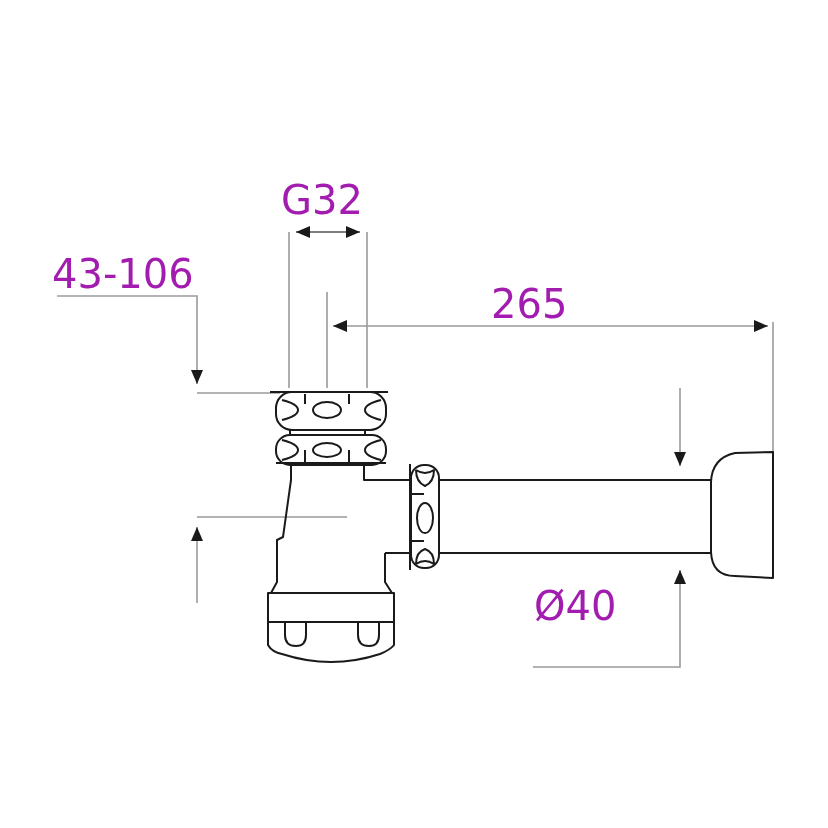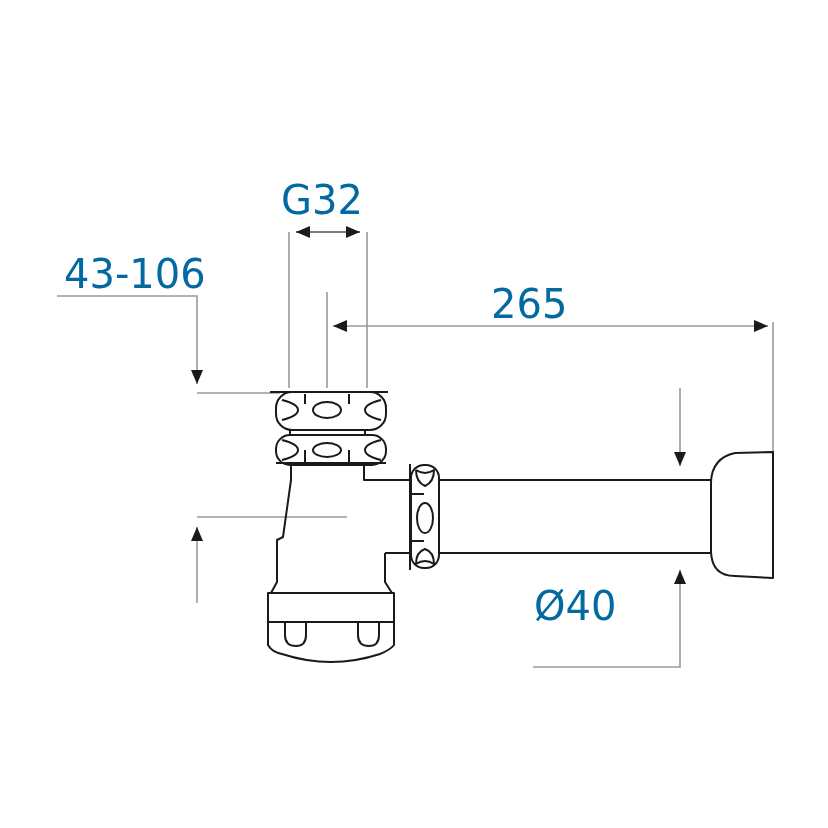--- a/index.html
+++ b/index.html
@@ -1,18 +1,18 @@
 <!DOCTYPE html>
 <html><head>
 <meta charset="utf-8">
 <style>
   html, body { margin: 0; padding: 0; background: #ffffff; }
   body { width: 828px; height: 828px; position: relative; overflow: hidden; font-family: "DejaVu Sans", sans-serif; }
   #drawing { position: absolute; left: 0; top: 0; }
-  .dim-label { position: absolute; font-family: "DejaVu Sans", sans-serif; font-size: 40px; color: #0369a1; line-height: 1; white-space: nowrap; }
+  .dim-label { position: absolute; font-family: "DejaVu Sans", sans-serif; font-size: 40px; color: #a21caf; line-height: 1; white-space: nowrap; }
 </style>
 </head>
 <body>
 
 <svg id="drawing" width="828" height="828" viewBox="0 0 828 828" xmlns="http://www.w3.org/2000/svg">
   <defs>
     <marker id="arrow" viewBox="0 0 10 10" refX="10" refY="5" markerWidth="10" markerHeight="10" orient="auto-start-reverse" markerUnits="userSpaceOnUse">
       <path d="M0,0 L10,5 L0,10 z" fill="#1a1a1a"></path>
     </marker>
     <marker id="arrowL" viewBox="0 0 14 12" refX="14" refY="6" markerWidth="14" markerHeight="12" orient="auto-start-reverse" markerUnits="userSpaceOnUse">
@@ -97,15 +97,15 @@
       <line x1="439" y1="553" x2="712" y2="553"></line>
     </g>
 
     <g>
       <path d="M773,452 L735,453 Q712,458 711,482 L711,552 Q712,576 735,576 L773,578 Z" fill="#fff"></path>
     </g>
   </g>
 </svg>
 
 <div class="dim-label" style="left:281px; top:180px;">G32</div>
-<div class="dim-label" style="left:64px; top:254px;">43-106</div>
+<div class="dim-label" style="left:52px; top:254px;">43-106</div>
 <div class="dim-label" style="left:491px; top:284px;">265</div>
 <div class="dim-label" style="left:534px; top:586px;">Ø40</div>
 
 </body></html>

